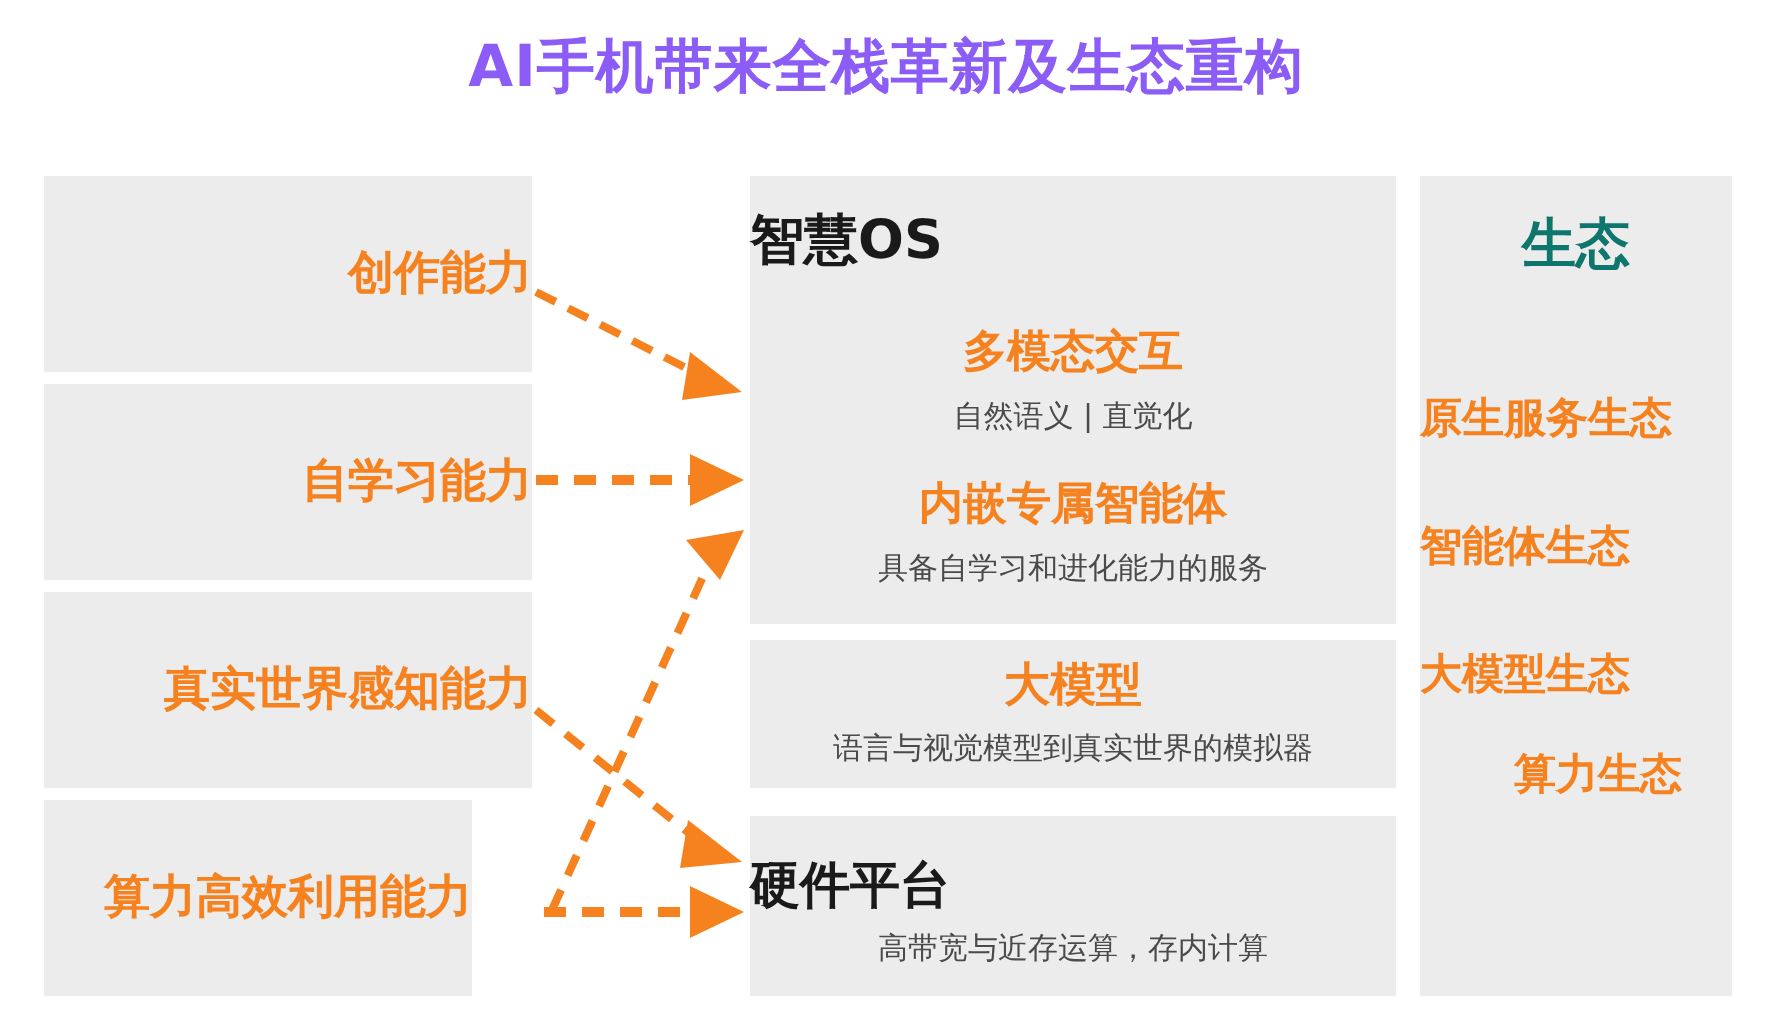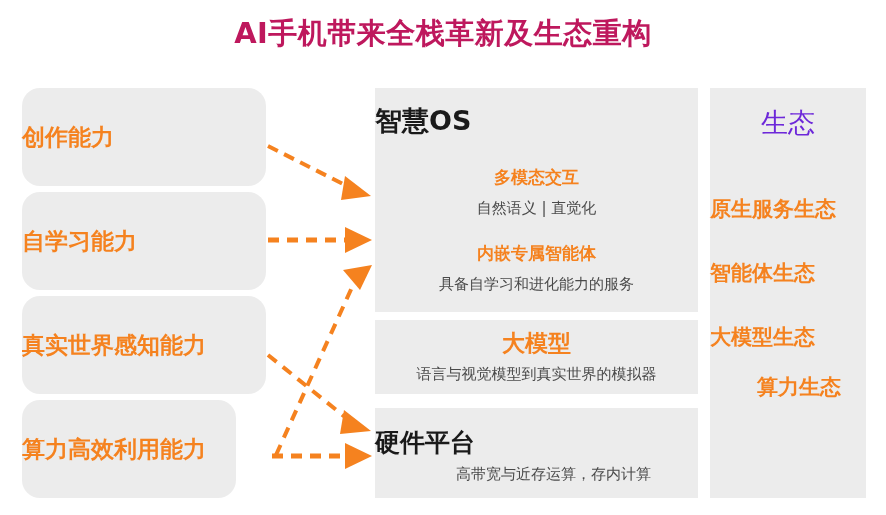--- a/index.html
+++ b/index.html
@@ -20,39 +20,38 @@
 
   
   .title {
     position: absolute;
     left: 0;
     top: 14px;
     width: 886px;
     text-align: center;
     font-size: 29px;
     font-weight: bold;
-    color: #be185d;
+    color: #8b5cf6;
     letter-spacing: 0.5px;
     line-height: 38px;
     white-space: nowrap;
   }
 
   
   .panel {
     position: absolute;
     background: #ececec;
     box-sizing: border-box;
   }
 
   
   .cap-box {
     display: flex;
     align-items: center;
-    justify-content: flex-start;
-    border-radius: 18px;
+    justify-content: flex-end;
   }
   .cap-label {
     color: #F5821F;
     font-weight: bold;
     font-size: 23px;
     line-height: 30px;
     text-align: center;
     white-space: nowrap;
   }
 
@@ -67,43 +66,43 @@
     line-height: 34px;
     white-space: nowrap;
   }
   .sub-orange {
     position: absolute;
     left: 0;
     width: 100%;
     text-align: center;
     color: #F5821F;
     font-weight: bold;
-    font-size: 17px;
+    font-size: 22px;
     line-height: 26px;
     white-space: nowrap;
   }
   .sub-grey {
     position: absolute;
     left: 0;
     width: 100%;
     text-align: center;
     color: #4a4a4a;
     font-size: 15px;
     line-height: 20px;
     white-space: nowrap;
   }
 
   
   .eco-head {
     position: absolute;
     left: 0;
     width: 100%;
     text-align: center;
-    color: #6d28d9;
-    font-weight: normal;
+    color: #0f766e;
+    font-weight: bold;
     font-size: 27px;
     line-height: 34px;
     white-space: nowrap;
   }
   .eco-item {
     position: absolute;
     left: 0;
     width: 100%;
     color: #F5821F;
     font-weight: bold;
@@ -153,21 +152,21 @@
     <div class="sub-grey" style="top:186px;">具备自学习和进化能力的服务</div>
   </div>
 
   <div class="panel" style="left:375px; top:320px; width:323px; height:74px;">
     <div class="sub-orange" style="top:10px; font-size:23px;">大模型</div>
     <div class="sub-grey" style="top:44px;">语言与视觉模型到真实世界的模拟器</div>
   </div>
 
   <div class="panel" style="left:375px; top:408px; width:323px; height:90px;">
     <div class="center-head" style="top:18px; font-size:25px;">硬件平台</div>
-    <div class="sub-grey" style="top:56px;padding-left:17px;">高带宽与近存运算，存内计算</div>
+    <div class="sub-grey" style="top:56px;">高带宽与近存运算，存内计算</div>
   </div>
 
   <div class="panel" style="left:710px; top:88px; width:156px; height:410px;">
     <div class="eco-head" style="top:18px;">生态</div>
     <div class="eco-item" style="top:107px;">原生服务生态</div>
     <div class="eco-item" style="top:171px;">智能体生态</div>
     <div class="eco-item" style="top:235px;">大模型生态</div>
     <div class="eco-item" style="top:285px;padding-left:47px;">算力生态</div>
   </div>
 

